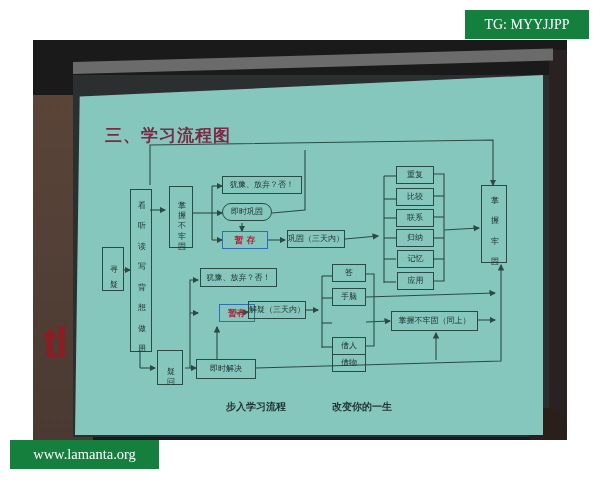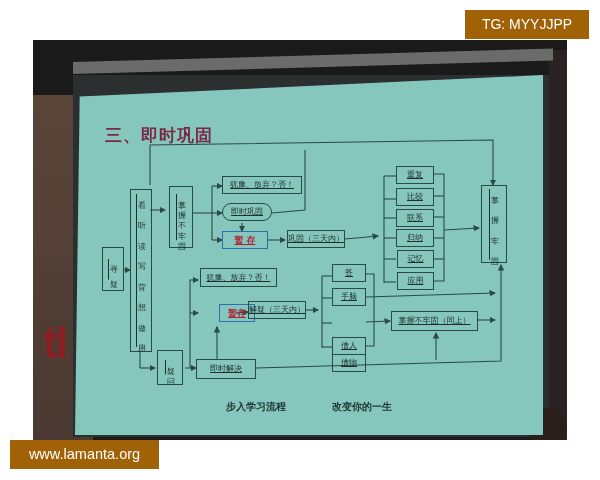--- a/index.html
+++ b/index.html
@@ -6,42 +6,42 @@
   body { width:600px; height:480px; position:relative; overflow:hidden; background:#ffffff; font-family:"DejaVu Sans", sans-serif; }
   .photo { position:absolute; left:33px; top:40px; width:534px; height:400px; background:#1b1a1a; overflow:hidden; }
   .wall { position:absolute; left:0; top:55px; width:60px; height:345px; background:linear-gradient(180deg,#5a4438,#4a3a33); }
   .wall-r { position:absolute; right:0; top:10px; width:18px; height:390px; background:#2a2222; }
   .red-sign { position:absolute; left:10px; top:278px; font-family:"Liberation Sans", sans-serif; font-weight:bold; font-size:44px; color:#8a1e22; letter-spacing:-2px; }
   .screen-top { position:absolute; left:40px; top:22px; width:480px; height:12px; background:#6b6b6b; transform:skewY(-1.6deg); transform-origin:left; }
   .screen-frame { position:absolute; left:40px; top:35px; width:476px; height:362px; background:#2c2f30; }
   .screen { position:absolute; left:75px; top:75px; width:468px; height:360px; background:#86c7bd; clip-path:polygon(1% 6%, 100% 0%, 100% 100%, 0% 100%); }
   .head { position:absolute; right:0px; bottom:-8px; width:40px; height:40px; border-radius:50%; background:#2b1f1c; }
   .title { position:absolute; left:105px; top:124px; font-size:17px; color:#7a2a44; font-weight:bold; letter-spacing:1px; }
-  .box { position:absolute; border:1.3px solid #2a4a44; font-size:8px; color:#1f2f2c; display:flex; align-items:center; justify-content:center; text-align:center; box-sizing:border-box; line-height:1;text-decoration:underline; }
+  .box { position:absolute; border:1.3px solid #2a4a44; font-size:8px; color:#1f2f2c; display:flex; align-items:center; justify-content:center; text-align:center; box-sizing:border-box; line-height:1; }
   .vbox { writing-mode:vertical-rl; letter-spacing:6px; }
   .hl { border:1.6px solid #2f6fb0; color:#b0223a; font-weight:bold; font-size:9px; }
   svg.lines { position:absolute; left:0; top:0; }
   .footer { position:absolute; top:400px; font-size:10px; color:#1f3430; font-weight:bold; }
-  .wm { position:absolute; background:#a16207; color:#ffffff; font-family:Liberation Sans, sans-serif; }
+  .wm { position:absolute; background:#15803d; color:#ffffff; font-family:Liberation Serif, serif; }
 </style>
 </head>
 <body>
 
 <div class="photo">
   <div class="wall"></div>
   <div class="wall-r"></div>
   <div class="red-sign">tl</div>
   <div class="screen-top"></div>
   <div class="screen-frame"></div>
   <div class="head"></div>
 </div>
 
 <div class="screen"></div>
 
-<div class="title">三、即时巩固</div>
+<div class="title">三、学习流程图</div>
 
 <svg class="lines" width="600" height="480">
   <defs>
     <marker id="ar" markerWidth="6" markerHeight="6" refX="5" refY="3" orient="auto">
       <path d="M0,0 L6,3 L0,6 z" fill="#2a4a44"></path>
     </marker>
   </defs>
   <g stroke="#2a4a44" stroke-width="1.1" fill="none">
     <line x1="123" y1="270" x2="130" y2="270" marker-end="url(#ar)"></line>
     <line x1="150" y1="210" x2="165" y2="210" marker-end="url(#ar)"></line>

